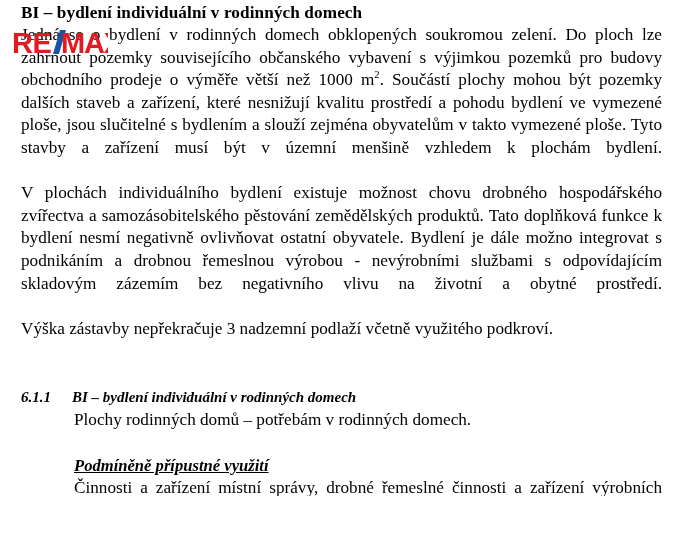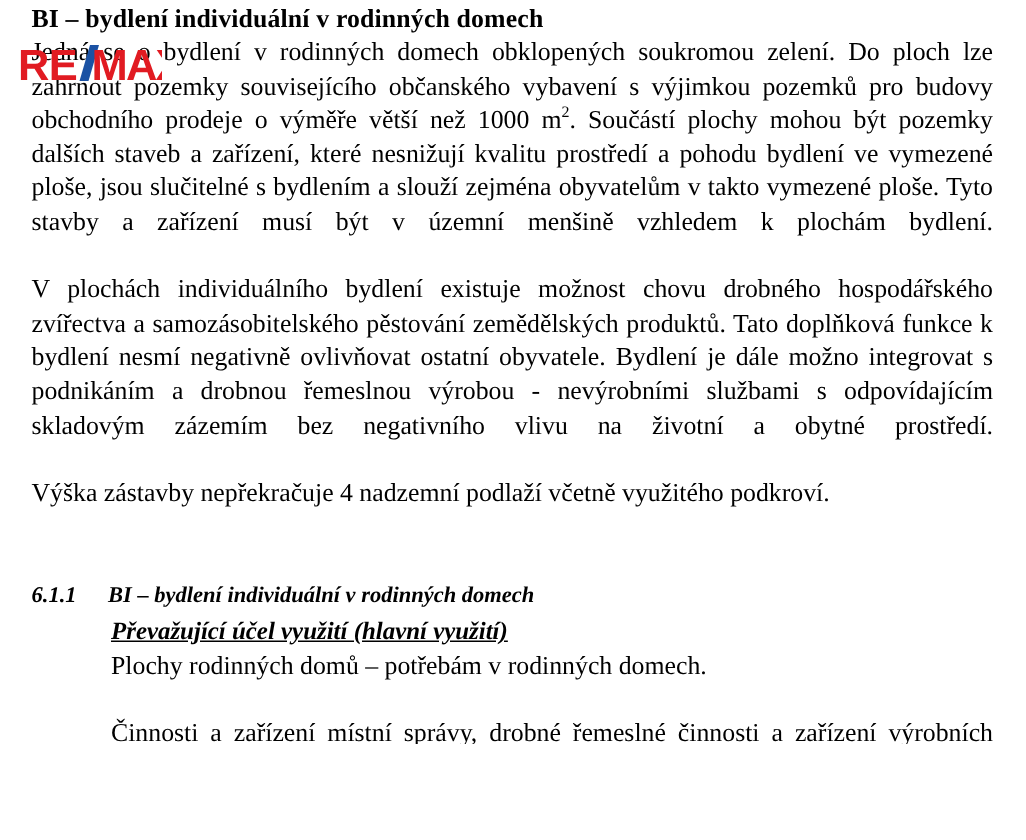--- a/index.html
+++ b/index.html
@@ -132,39 +132,39 @@
 <div id="page">
 
   <div class="doc-body">
 
     <div class="title">BI – bydlení individuální v rodinných domech</div>
 
     <div class="para">Jedná se o bydlení v rodinných domech obklopených soukromou zelení. Do ploch lze zahrnout pozemky souvisejícího občanského vybavení s výjimkou pozemků pro budovy obchodního prodeje o výměře větší než 1000 m<sup>2</sup>. Součástí plochy mohou být pozemky dalších staveb a zařízení, které nesnižují kvalitu prostředí a pohodu bydlení ve vymezené ploše, jsou slučitelné s bydlením a slouží zejména obyvatelům v takto vymezené ploše. Tyto stavby a zařízení musí být v územní menšině vzhledem k plochám bydlení.</div>
 
     <div class="para">V plochách individuálního bydlení existuje možnost chovu drobného hospodářského zvířectva a samozásobitelského pěstování zemědělských produktů. Tato doplňková funkce k bydlení nesmí negativně ovlivňovat ostatní obyvatele. Bydlení je dále možno integrovat s podnikáním a drobnou řemeslnou výrobou - nevýrobními službami s odpovídajícím skladovým zázemím bez negativního vlivu na životní a obytné prostředí.</div>
 
-    <div class="para nojust">Výška zástavby nepřekračuje 4 nadzemní podlaží včetně využitého podkroví.</div>
+    <div class="para nojust">Výška zástavby nepřekračuje 3 nadzemní podlaží včetně využitého podkroví.</div>
 
     <div class="spacer-lg"></div>
 
     <div class="heading2">
       <span class="num">6.1.1</span>
       <span>BI – bydlení individuální v rodinných domech</span>
     </div>
 
     <div class="sub-block">
-      <div class="sub-heading-row">
-        <span class="sub-heading">Převažující účel využití (hlavní využití)</span>
-      </div>
       <div class="sub-para nojust">Plochy rodinných domů – potřebám v rodinných domech.</div>
     </div>
 
     <div class="spacer-sm"></div>
 
     <div class="sub-block">
+      <div class="sub-heading-row">
+        <span class="sub-heading">Podmíněně přípustné využití</span>
+      </div>
       <div class="sub-para">Činnosti a zařízení místní správy, drobné řemeslné činnosti a zařízení výrobních služeb, nenarušující sousedství a obytnou pohodu a dále pozemky občanské vybavenosti o výměře menší jak 1000 m<sup>2</sup> a technické infrastruktury, zejména slouží-li potřebám místních obyvatel. Mohou se zde vyskytnout i plochy veřejné a soukromé zeleně, přiměřené odstavné plochy a garáže k objektům bydlení. Přípustný je též chov drobného hospodářského zvířectva a samozásobitelské pěstování a zpracovávání zemědělských produktů v přijatelné míře a rozsahu. Doplňkové stavby a zařízení nesmí snižovat kvalitu prostředí a pohodu bydlení</div>
     </div>
 
   </div>
 
   <div class="watermark">
     <svg width="96" height="32" viewBox="0 0 96 32" xmlns="http://www.w3.org/2000/svg">
       <text x="0" y="26" font-family="Liberation Sans, sans-serif" font-size="29" font-weight="bold" fill="#E11B22" letter-spacing="-0.5">RE</text>
       <polygon points="41,27 48,3 54,3 47,27" fill="#1B52A4"></polygon>
       <text x="49" y="26" font-family="Liberation Sans, sans-serif" font-size="29" font-weight="bold" fill="#E11B22" letter-spacing="-1.2">MAX</text>

